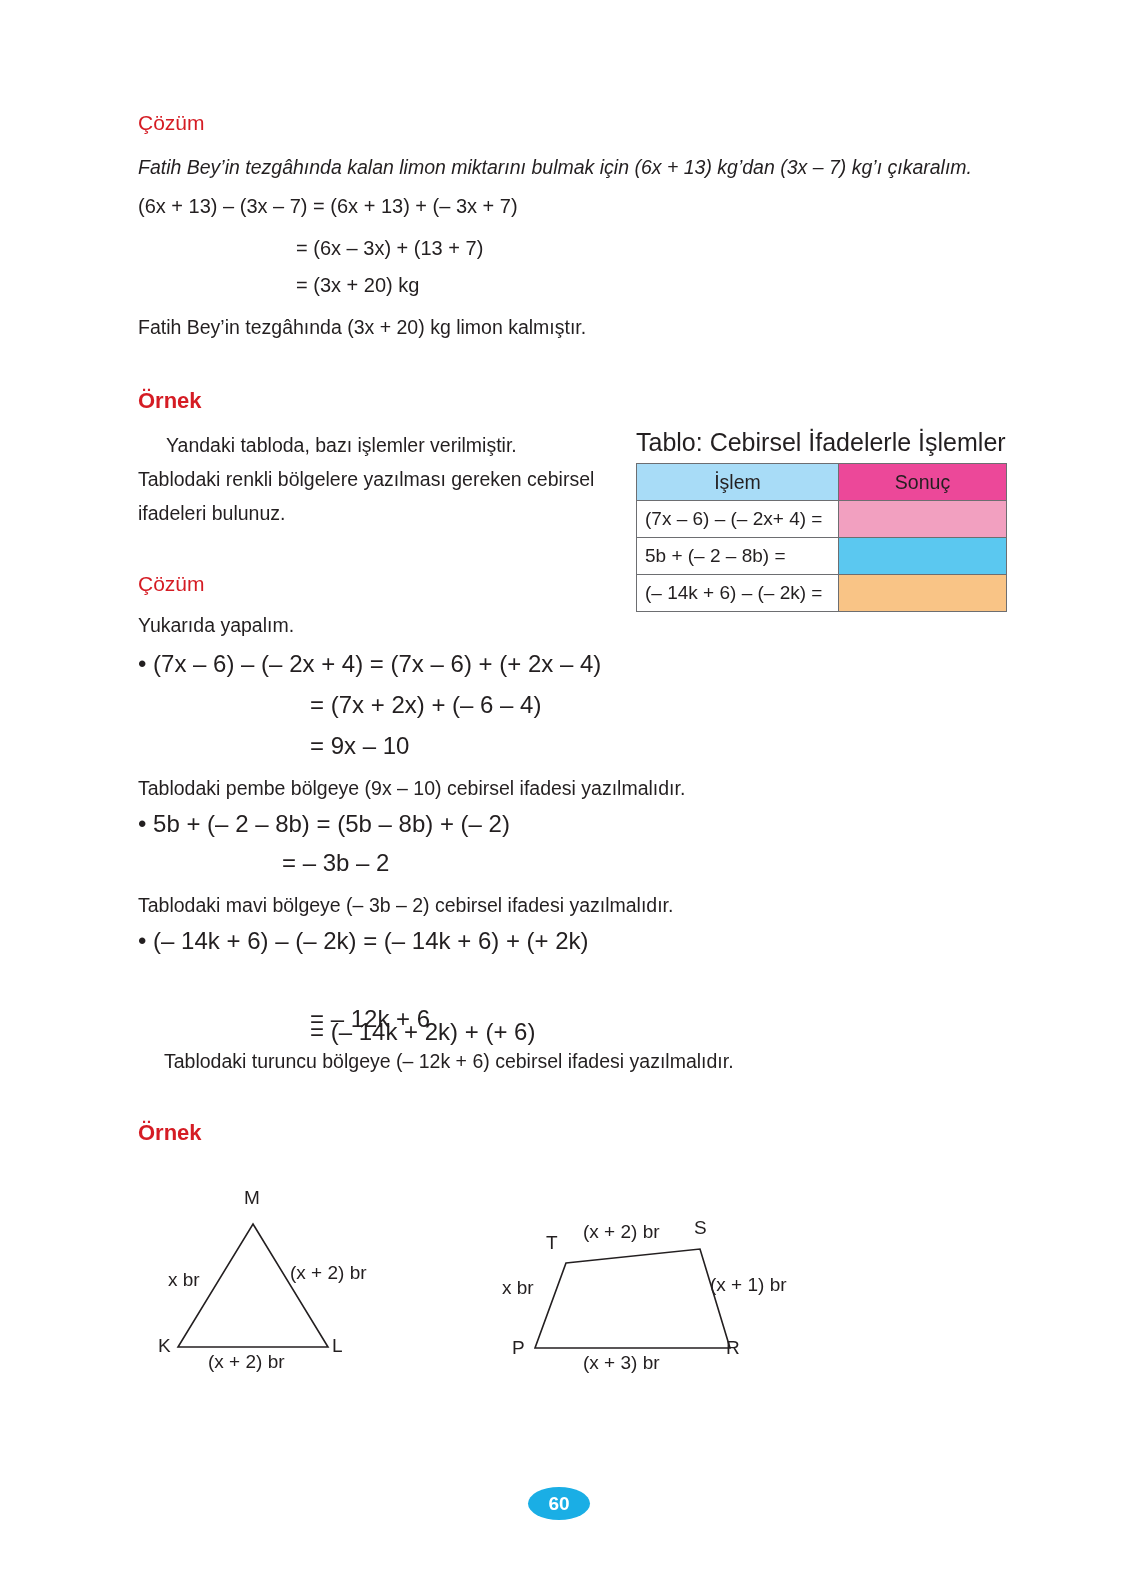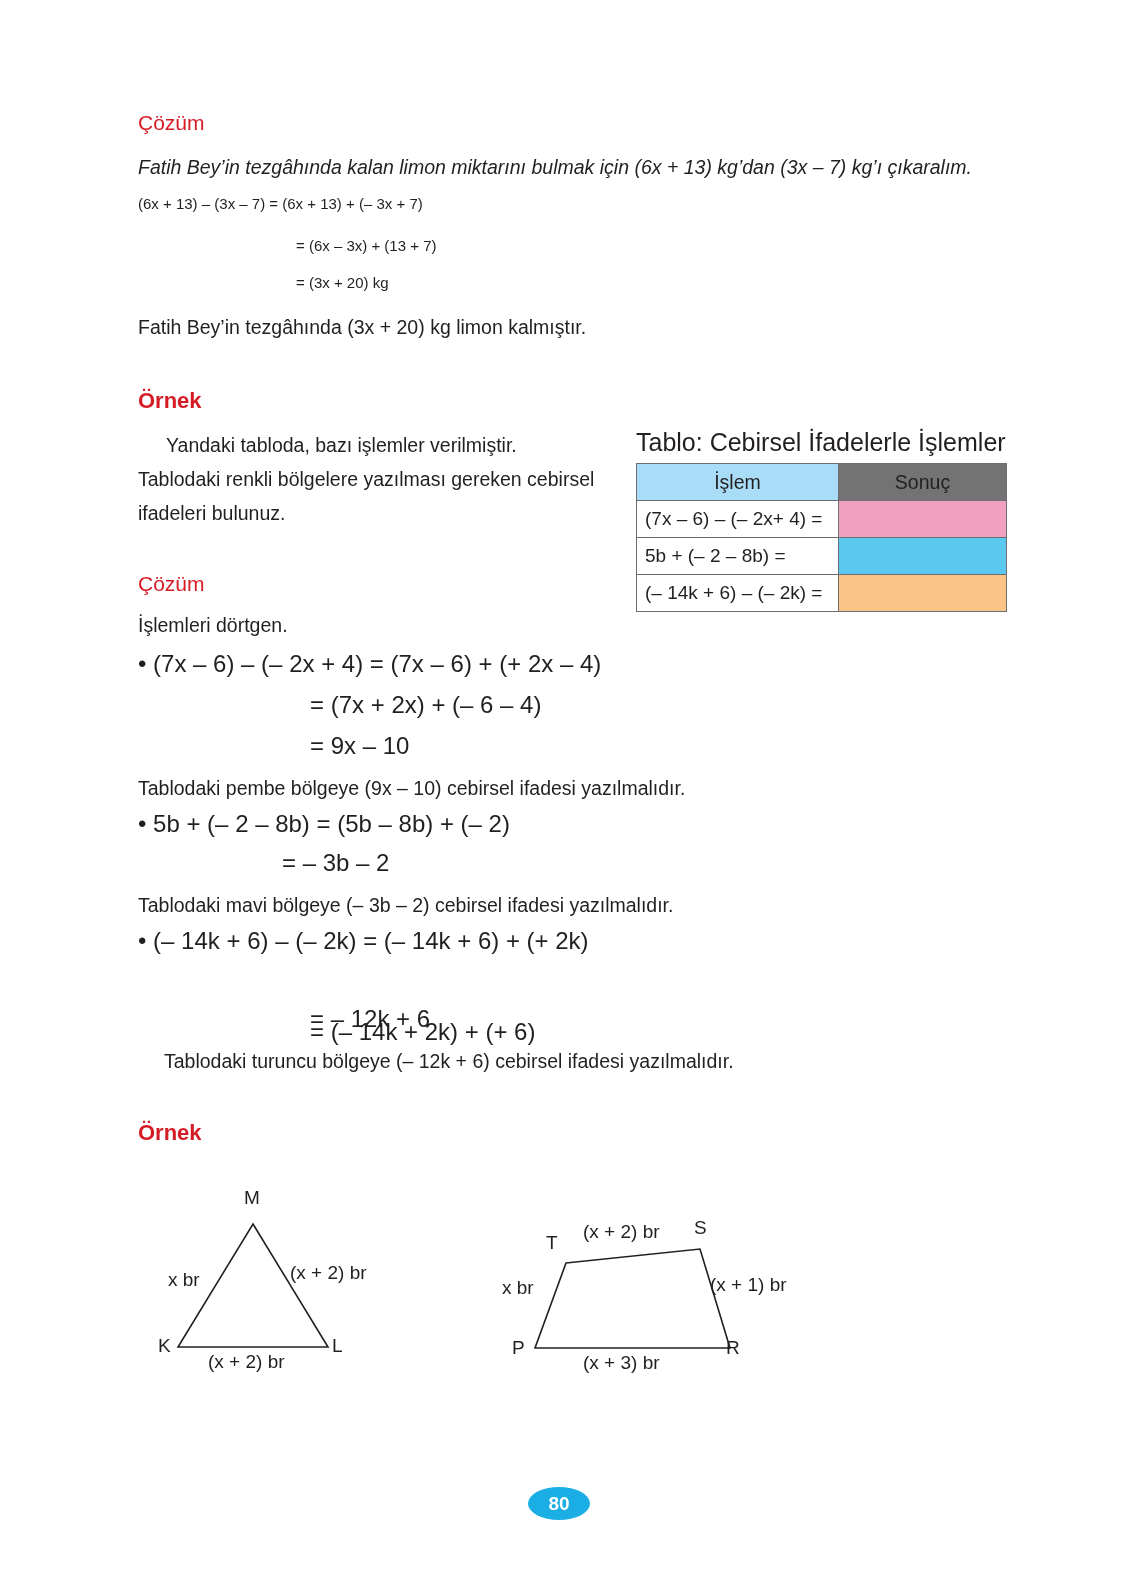--- a/index.html
+++ b/index.html
@@ -36,21 +36,21 @@
     line-height: 34px;
     color: #231f20;
     white-space: nowrap;
   }
   .ptext.wrapbox {
     white-space: normal;
   }
 
   .eq {
     position: absolute;
-    font-size: 15px;
+    font-size: 20px;
     line-height: 1;
     white-space: nowrap;
     color: #231f20;
   }
 
   .bullet-line {
     position: absolute;
     font-size: 24px;
     line-height: 1;
     white-space: nowrap;
@@ -135,21 +135,21 @@
   <div class="eq" style="left:296px; top:275px;">= (3x + 20) kg</div>
 
   <div class="ptext" style="left:138px; top:310px;">Fatih Bey’in tezgâhında (3x + 20) kg limon kalmıştır.</div>
 
   <div class="heading-red bold" style="left: 138px; top: 390px; color: rgb(213, 28, 36);">Örnek</div>
 
   <div class="ptext wrapbox" style="left:138px; top:428px; width:466px; text-indent:28px;">Yandaki tabloda, bazı işlemler verilmiştir. Tablodaki renkli bölgelere yazılması gereken cebirsel ifadeleri bulunuz.</div>
 
   <div class="heading-red" style="left: 138px; top: 573px; color: rgb(213, 28, 36);">Çözüm</div>
 
-  <div class="ptext" style="left:138px; top:608px;">İşlemleri dörtgen.</div>
+  <div class="ptext" style="left:138px; top:608px;">Yukarıda yapalım.</div>
 
   <div class="bullet-line" style="left:138px; top:652px;">• (7x – 6) – (– 2x + 4) = (7x – 6) + (+ 2x – 4)</div>
   <div class="bullet-line" style="left:310px; top:693px;">= (7x + 2x) + (– 6 – 4)</div>
   <div class="bullet-line" style="left:310px; top:734px;">= 9x – 10</div>
   <div class="ptext" style="left:138px; top:771px;">Tablodaki pembe bölgeye (9x – 10) cebirsel ifadesi yazılmalıdır.</div>
 
   <div class="bullet-line" style="left:138px; top:812px;">• 5b + (– 2 – 8b) = (5b – 8b) + (– 2)</div>
   <div class="bullet-line" style="left:282px; top:851px;">= – 3b – 2</div>
   <div class="ptext" style="left:138px; top:888px;">Tablodaki mavi bölgeye (– 3b – 2) cebirsel ifadesi yazılmalıdır.</div>
 
@@ -161,21 +161,21 @@
   <div class="tbl-caption">Tablo: Cebirsel İfadelerle İşlemler</div>
 
   <table class="data-table">
     <colgroup>
       <col class="col-op">
         <col class="col-res">
     </colgroup>
     <thead>
       <tr>
         <th style="background: rgb(168, 220, 247);">İşlem</th>
-        <th style="background: #737373;">Sonuç</th>
+        <th style="background: #ec4899;">Sonuç</th>
       </tr>
     </thead>
     <tbody>
       <tr>
         <td class="op-cell">(7x – 6) – (– 2x+ 4) =</td>
         <td class="res-cell" style="background: rgb(242, 160, 192);"></td>
       </tr>
       <tr>
         <td class="op-cell">5b + (– 2 – 8b) =</td>
         <td class="res-cell" style="background: rgb(91, 200, 240);"></td>
@@ -209,15 +209,15 @@
     <div class="fig-label" style="left:196px; top:10px;">S</div>
     <div class="fig-label" style="left:14px; top:130px;">P</div>
     <div class="fig-label" style="left:228px; top:130px;">R</div>
     <div class="fig-label" style="left:85px; top:14px;">(x + 2) br</div>
     <div class="fig-label" style="left:4px; top:70px;">x  br</div>
     <div class="fig-label" style="left:212px; top:67px;">(x + 1) br</div>
     <div class="fig-label" style="left:85px; top:145px;">(x + 3) br</div>
   </div>
 
 
-  <div class="page-num" style="background: rgb(26, 174, 229);">80</div>
+  <div class="page-num" style="background: rgb(26, 174, 229);">60</div>
 
 </div>
 
 </body></html>

